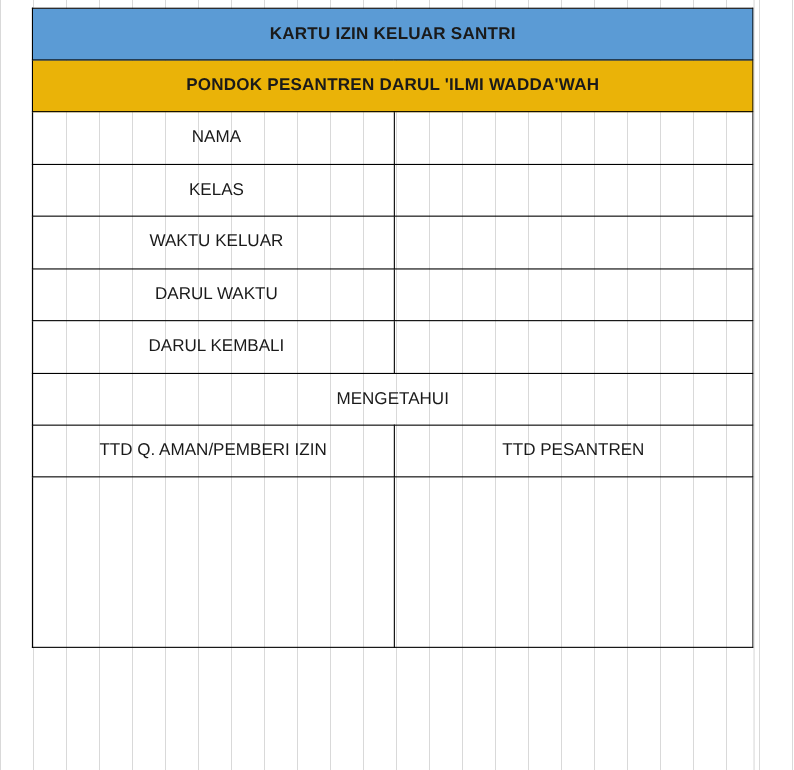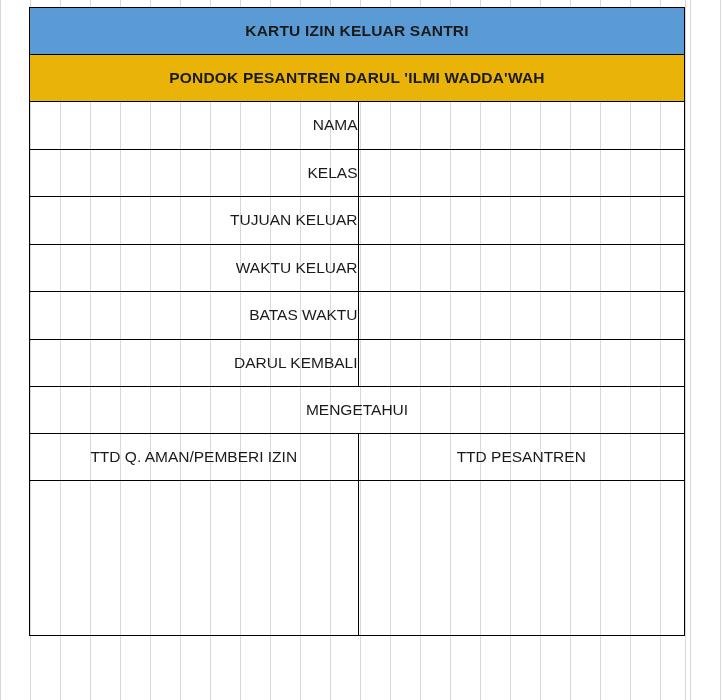--- a/index.html
+++ b/index.html
@@ -65,21 +65,21 @@
   }
   .hdr-1 td { height: 47px; font-size: 15px; }
   .hdr-2 td { height: 47px; font-size: 15px; }
 
   .row td {
     height: 47.5px;
   }
   .label-cell {
     width: 328px;
     padding-left: 6px !important;
-    text-align: right;
+    text-align: center;
     vertical-align: middle;
   }
   .value-cell {
     width: 326px;
   }
 
   .mengetahui td {
     height: 47px;
     text-align: center;
     vertical-align: middle;
@@ -127,29 +127,25 @@
 
       <tr class="row">
         <td class="label-cell">NAMA</td>
         <td class="value-cell"></td>
       </tr>
       <tr class="row">
         <td class="label-cell">KELAS</td>
         <td class="value-cell"></td>
       </tr>
       <tr class="row">
-        <td class="label-cell">TUJUAN KELUAR</td>
-        <td class="value-cell"></td>
-      </tr>
-      <tr class="row">
         <td class="label-cell">WAKTU KELUAR</td>
         <td class="value-cell"></td>
       </tr>
       <tr class="row">
-        <td class="label-cell">BATAS WAKTU</td>
+        <td class="label-cell">DARUL WAKTU</td>
         <td class="value-cell"></td>
       </tr>
       <tr class="row">
         <td class="label-cell">DARUL KEMBALI</td>
         <td class="value-cell"></td>
       </tr>
 
       <tr class="mengetahui">
         <td colspan="2">MENGETAHUI</td>
       </tr>

